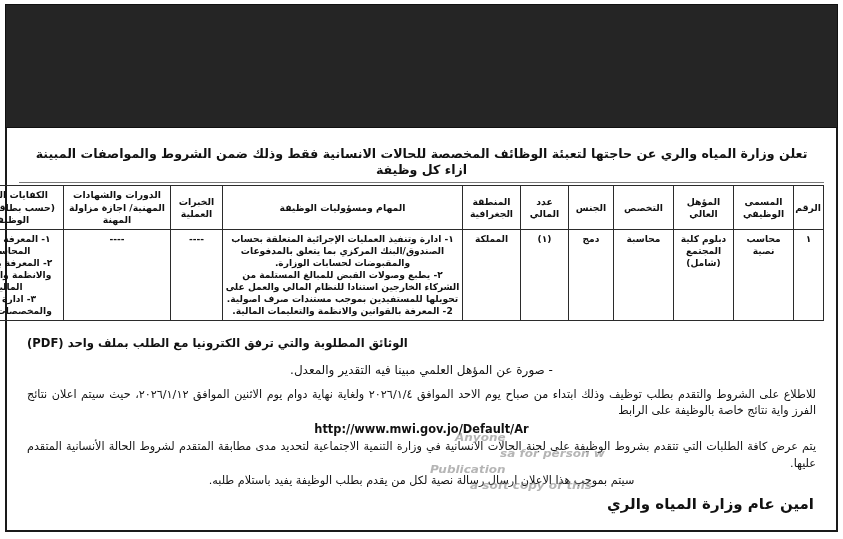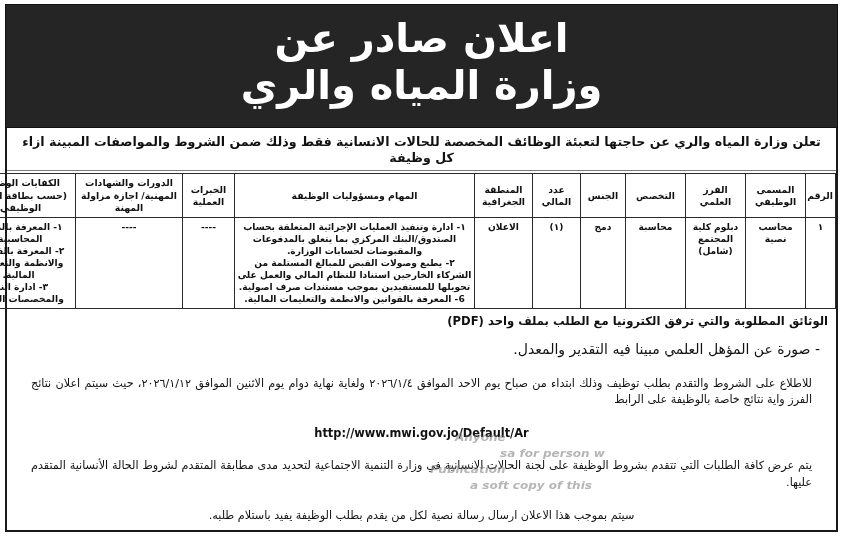--- a/index.html
+++ b/index.html
@@ -43,21 +43,21 @@
     line-height: 1.18;
     letter-spacing: 1px;
   }
 
   
   .frame {
     border: 2px solid #1a1a1a;
     border-top: none;
     box-sizing: border-box;
     height: 404px;
-    padding: 0;
+    padding: 12px;
     background: #fff;
   }
 
   .intro {
     text-align: center;
     font-size: 12.6px;
     font-weight: bold;
     color: #111;
     padding: 6px 6px 5px 6px;
     line-height: 1.25;
@@ -116,43 +116,44 @@
   col.c-comp   { width: 114px; }
 
   
   .notes {
     padding: 4px 8px 0 8px;
     font-size: 11.2px;
     color: #111;
     line-height: 1.5;
   }
   .notes .lead {
-    text-align: right;
+    text-align: left;
     font-weight: bold;
     font-size: 11.6px;
     margin-bottom: 1px;
+    margin-top: 10px;
   }
   .notes .bullet {
-    text-align: right;
+    text-align: center;
     margin: 8px;
-    font-size: 14px;
+    font-size: 12px;
   }
   .link-center {
     text-align: center;
     font-size: 11.4px;
     font-weight: bold;
     direction: ltr;
     margin: 1px 0 1px 0;
   }
   .para {
     text-align: justify;
     text-align-last: center;
     font-size: 11.2px;
     line-height: 1.5;
-    margin: 16px;
+    margin: 0;
     position: relative;
   }
   .para-just {
     text-align: justify;
     text-align-last: right;
   }
 
   
   .wm {
     position: absolute;
@@ -179,22 +180,20 @@
     line-height: 1.45;
     text-align: right;
   }
 </style>
 </head>
 <body>
 
 <div id="page">
 
   <div class="banner">
-    <div class="banner-line1">اعلان صادر عن</div>
-    <div class="banner-line2">وزارة المياه والري</div>
   </div>
 
   <div class="frame">
 
     <div class="intro">تعلن وزارة المياه والري عن حاجتها لتعبئة الوظائف المخصصة للحالات الانسانية فقط وذلك ضمن الشروط والمواصفات المبينة ازاء كل وظيفة</div>
 
     <table class="jobs">
       <colgroup>
         <col class="c-num">
           <col class="c-title">
@@ -205,44 +204,44 @@
           <col class="c-region">
           <col class="c-tasks">
         <col class="c-exp">
           <col class="c-courses">
           <col class="c-comp">
       </colgroup>
       <thead>
         <tr>
           <th>الرقم</th>
           <th>المسمى الوظيفي</th>
-          <th>الفرز العلمي</th>
+          <th>المؤهل العالي</th>
           <th>التخصص</th>
           <th>الجنس</th>
           <th>عدد المالي</th>
           <th>المنطقة الجغرافية</th>
           <th>المهام ومسؤوليات الوظيفة</th>
           <th>الخبرات العملية</th>
           <th>الدورات والشهادات المهنية/ اجازة مزاولة المهنة</th>
           <th>الكفايات الوظيفية (حسب بطاقة الوصف الوظيفي)</th>
         </tr>
       </thead>
       <tbody>
         <tr>
           <td>١</td>
           <td>محاسب نصية</td>
           <td>دبلوم كلية المجتمع (شامل)</td>
           <td>محاسبة</td>
           <td>دمج</td>
           <td>(١)</td>
-          <td>الاعلان</td>
+          <td>المملكة</td>
           <td class="tasks">
             <span class="cellline">١- ادارة وتنفيذ العمليات الإجرائية المتعلقة بحساب الصندوق/البنك المركزي بما يتعلق بالمدفوعات والمقبوضات لحسابات الوزارة.</span>
             <span class="cellline">٢- يطبع وصولات القبض للمبالغ المستلمة من الشركاء الخارجين استنادا للنظام المالي والعمل على تحويلها للمستفيدين بموجب مستندات صرف اصولية.</span>
-            <span class="cellline">6- المعرفة بالقوانين والانظمة والتعليمات المالية.</span>
+            <span class="cellline">2- المعرفة بالقوانين والانظمة والتعليمات المالية.</span>
           </td>
           <td class="dash">----</td>
           <td class="dash">----</td>
           <td class="comp">
             <span class="cellline">١- المعرفة بالمعايير المحاسبية.</span>
             <span class="cellline">٢- المعرفة بالقوانين والانظمة والتعليمات المالية.</span>
             <span class="cellline">٣- ادارة النقد والمخصصات المالية.</span>
           </td>
         </tr>
       </tbody>

